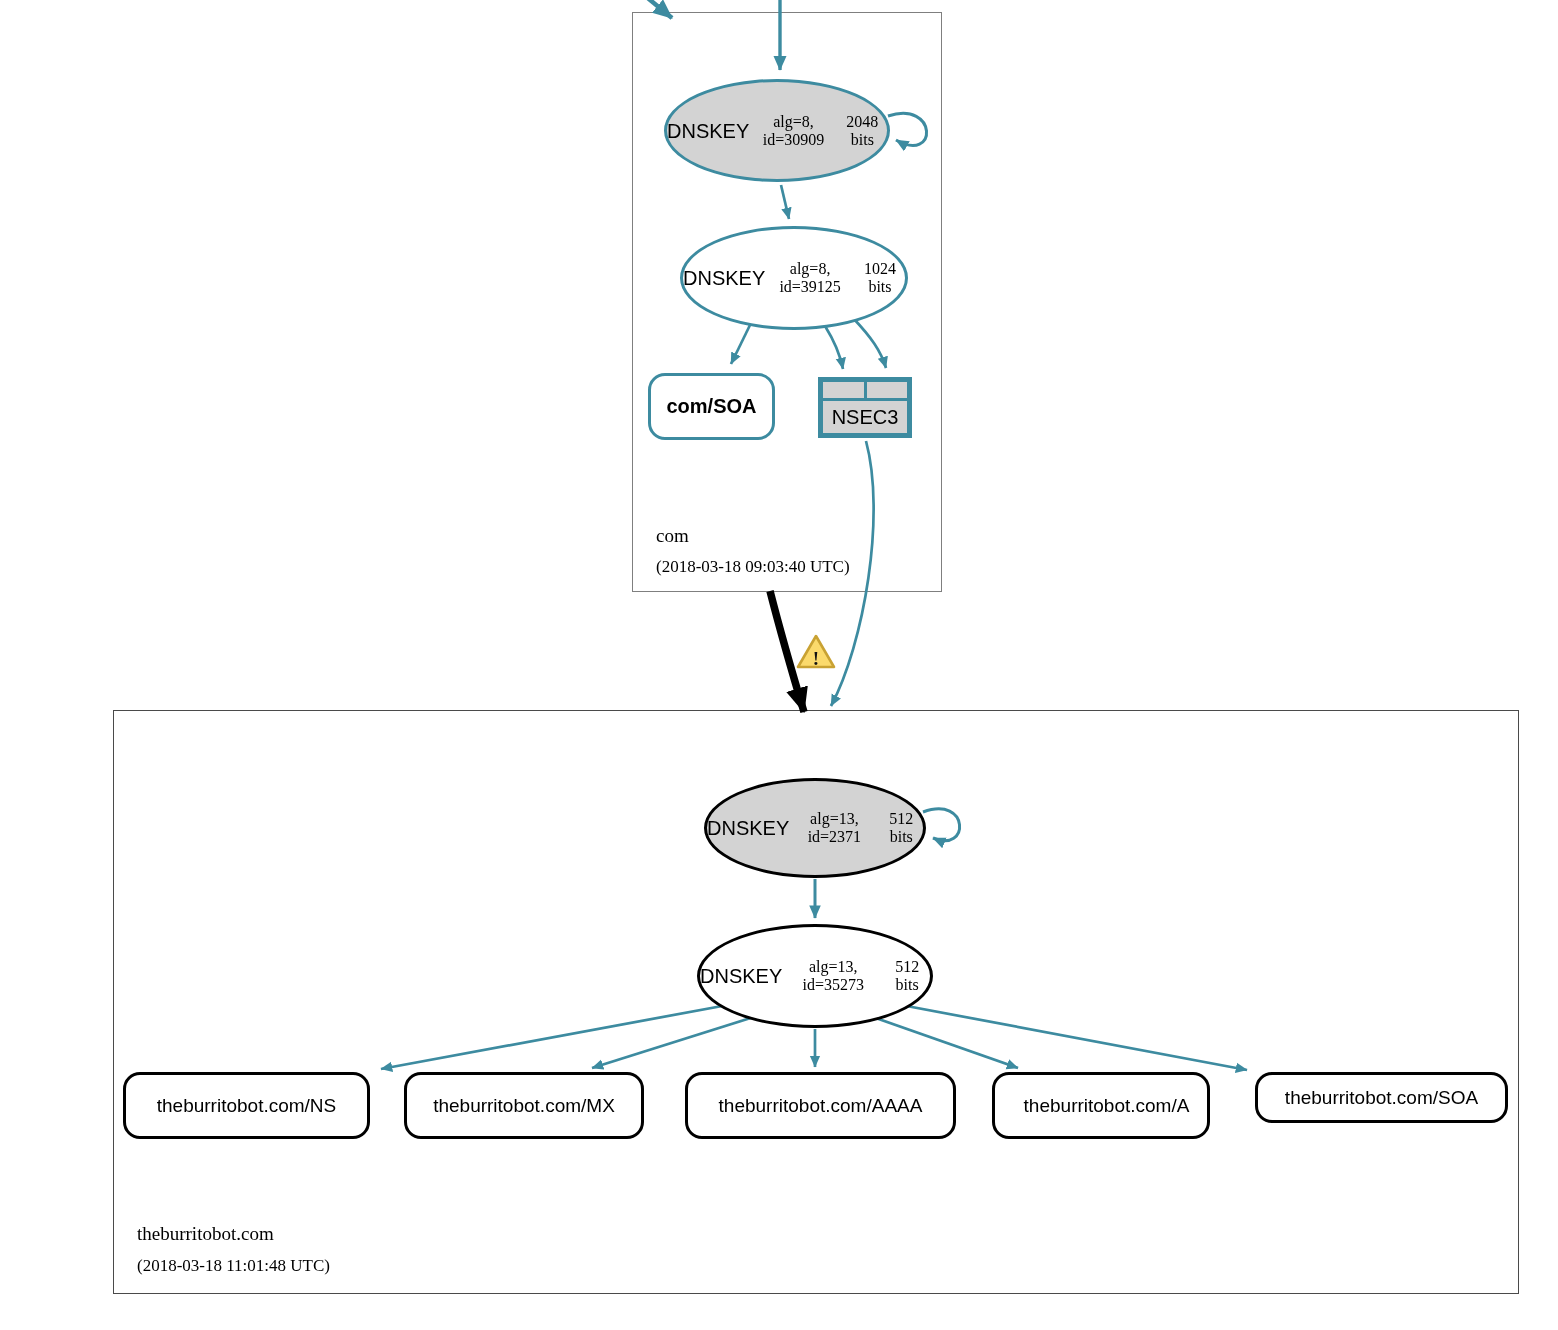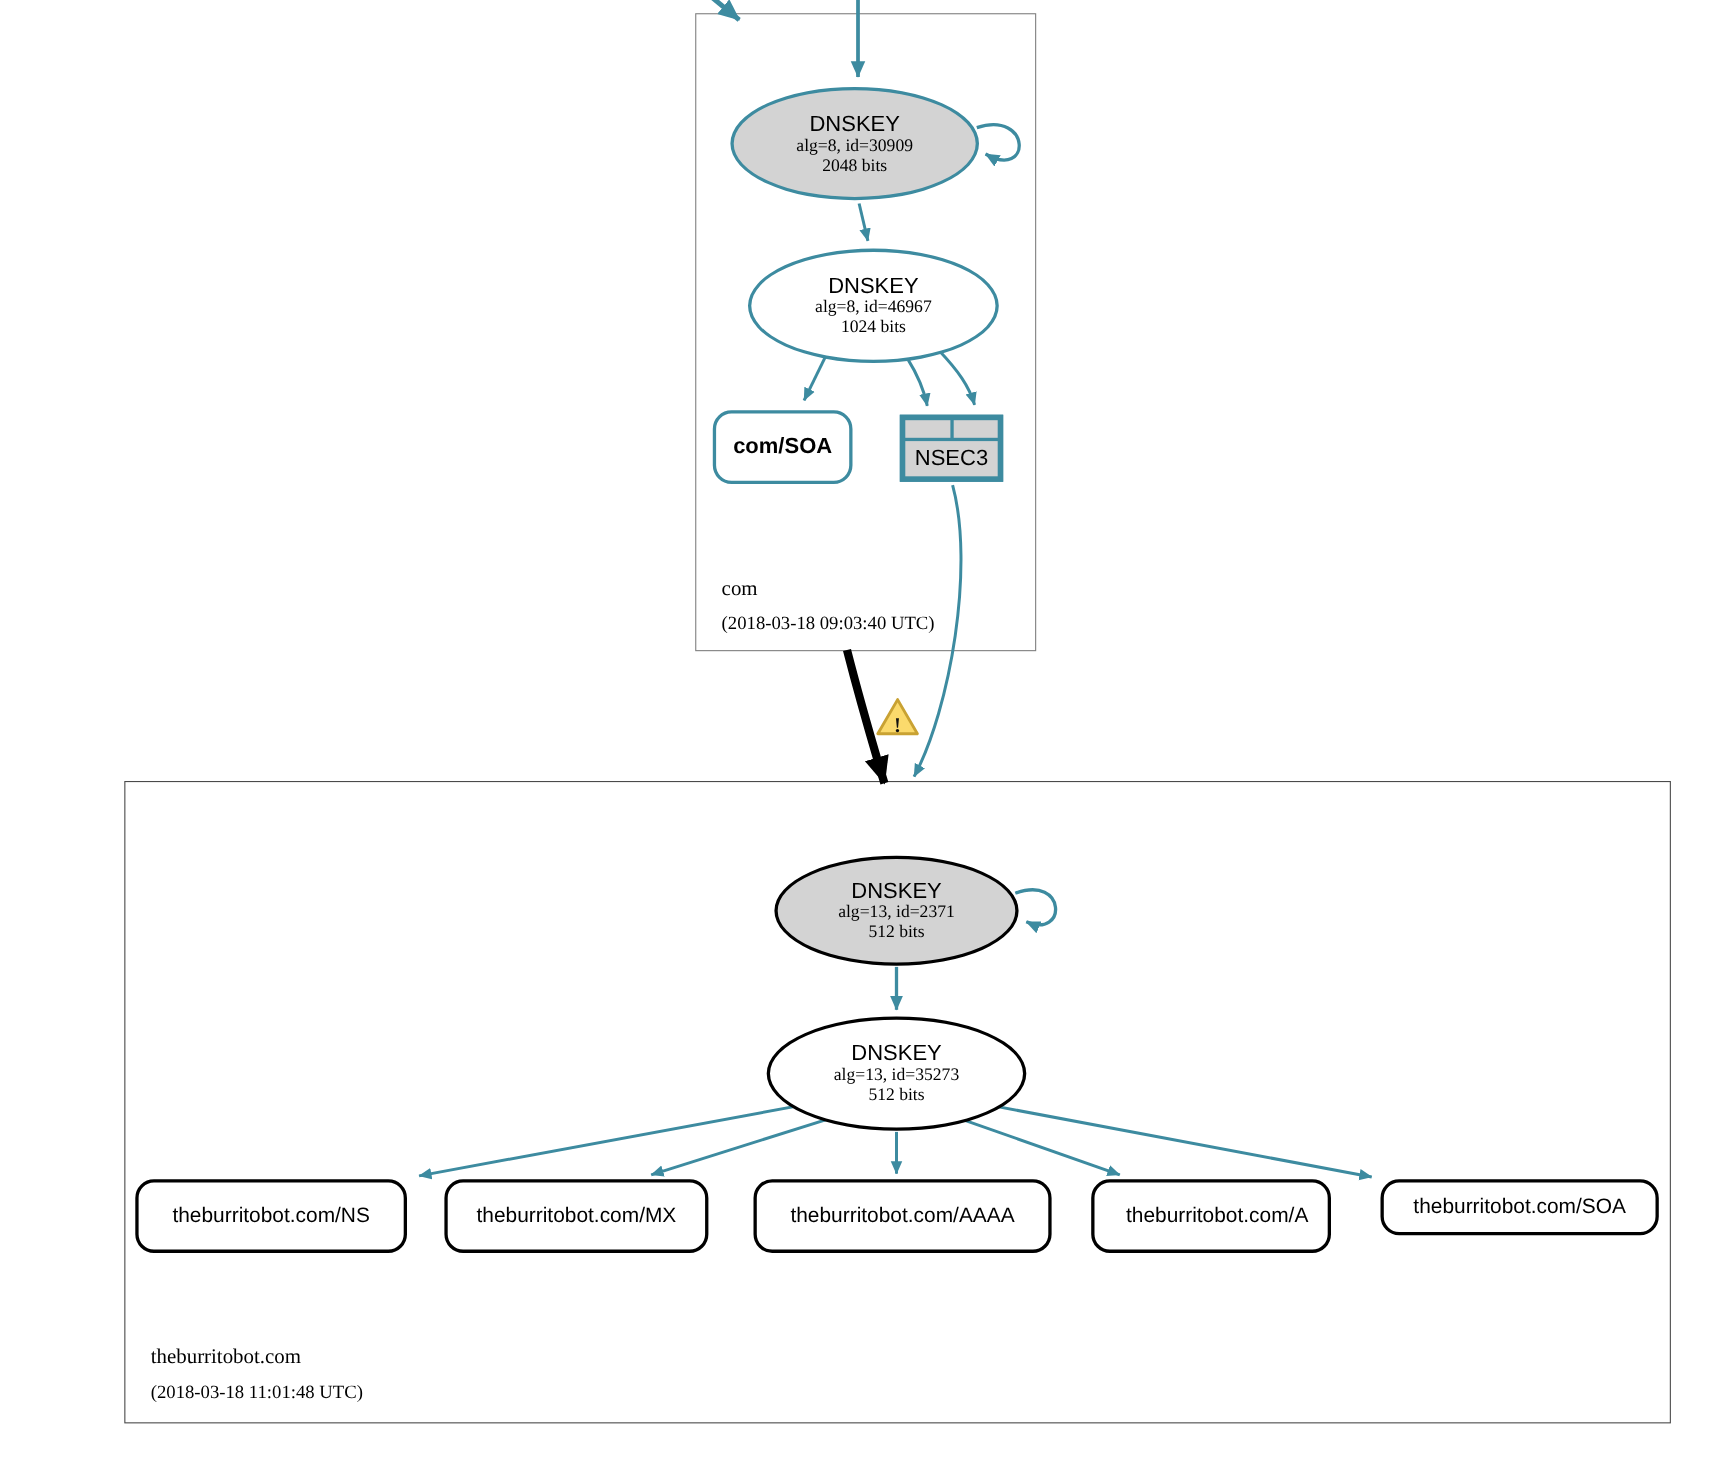--- a/index.html
+++ b/index.html
@@ -28,21 +28,21 @@
   }
   .zone-burrito {
     left: 113px; top: 710px; width: 1404px; height: 582px;
     border: 1px solid #4a4a4a;
   }
 
   
   .ellipse {
     border-radius: 50%;
     display: flex;
-    flex-direction: column;
+    flex-direction: row;
     align-items: center;
     justify-content: center;
     text-align: center;
     background: #ffffff;
   }
   .ellipse .t1 { font-family: "Liberation Sans", sans-serif; font-size: 20px; color: #000; line-height: 22px; }
   .ellipse .t2, .ellipse .t3 { font-family: "Liberation Serif", serif; font-size: 16px; color: #000; line-height: 18px; }
   .fill-gray { background: #d3d3d3; }
   .stroke-teal  { border: 3px solid #3d8ba0; }
   .stroke-black { border: 3px solid #000000; }
@@ -159,21 +159,21 @@
   </svg>
 
   <div class="node ellipse fill-gray stroke-teal ell-com-ksk">
     <div class="t1">DNSKEY</div>
     <div class="t2">alg=8, id=30909</div>
     <div class="t3">2048 bits</div>
   </div>
 
   <div class="node ellipse stroke-teal ell-com-zsk">
     <div class="t1">DNSKEY</div>
-    <div class="t2">alg=8, id=46967</div>
+    <div class="t2">alg=8, id=39125</div>
     <div class="t3">1024 bits</div>
   </div>
 
   <div class="node rrec rrec-teal n-comsoa">com/SOA</div>
 
   <div class="node nsec3">
     <div class="nsec3-top">
       <div class="nsec3-cell"></div>
       <div class="nsec3-cell"></div>
     </div>

